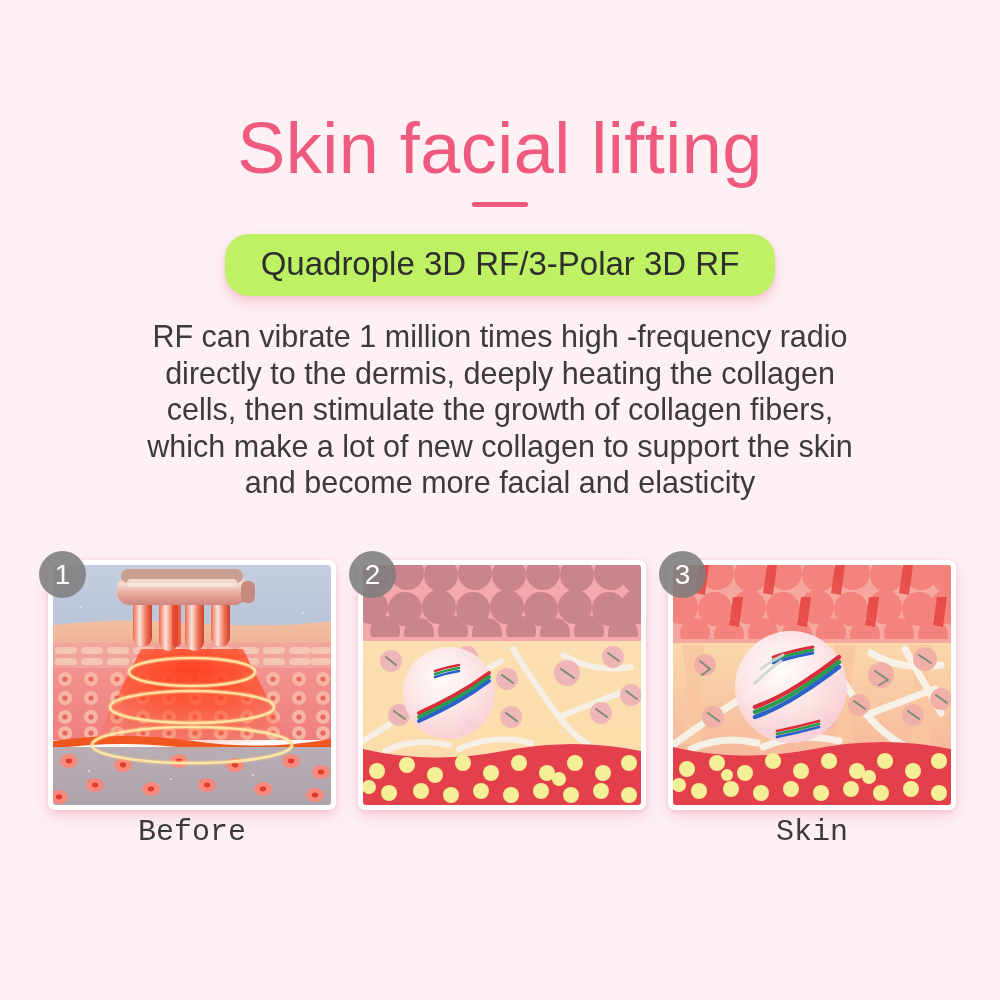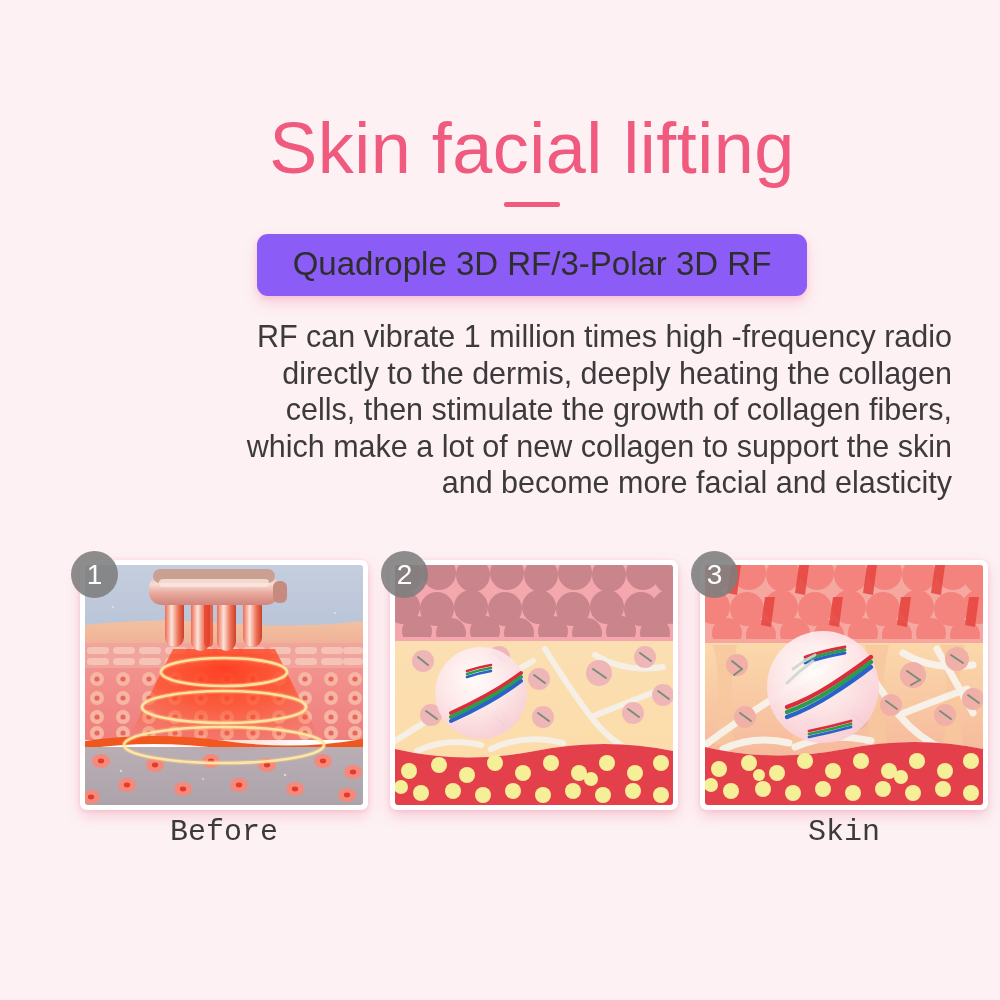--- a/index.html
+++ b/index.html
@@ -13,21 +13,20 @@
     font-family: "Liberation Sans", sans-serif;
     overflow: hidden;
     position: relative;
   }
 
   .page {
     position: absolute;
     inset: 0;
     width: 856px;
     height: 1000px;
-    margin-left: 32px;
   }
 
   
   .title {
     position: absolute;
     top: 112px;
     left: 0;
     width: 1000px;
     text-align: center;
     font-size: 72px;
@@ -50,43 +49,43 @@
   
   .pill-wrap {
     position: absolute;
     top: 234px;
     left: 0;
     width: 1000px;
     display: flex;
     justify-content: center;
   }
   .pill {
-    background: #8b5cf6;
-    border-radius: 11px;
+    background: #bef264;
+    border-radius: 24px;
     padding: 12px 36px 14px 36px;
     font-size: 33px;
     color: #2e2e2e;
     line-height: 1.1;
     white-space: nowrap;
     box-shadow: 0 7px 14px rgba(238, 120, 150, 0.28),
                 0 2px 5px rgba(238, 120, 150, 0.18);
   }
 
   
   .body-copy {
     position: absolute;
     top: 318px;
     left: 80px;
     width: 840px;
     text-align: center;
     font-size: 30.5px;
     line-height: 36.5px;
     color: #3c3a3b;
   }
-  .body-copy .ln { display: block; white-space: nowrap; text-align: right; }
+  .body-copy .ln { display: block; white-space: nowrap; }
 
   
   .panels {
     position: absolute;
     top: 560px;
     left: 48px;
     width: 908px;
     height: 250px;
     display: flex;
     justify-content: space-between;

